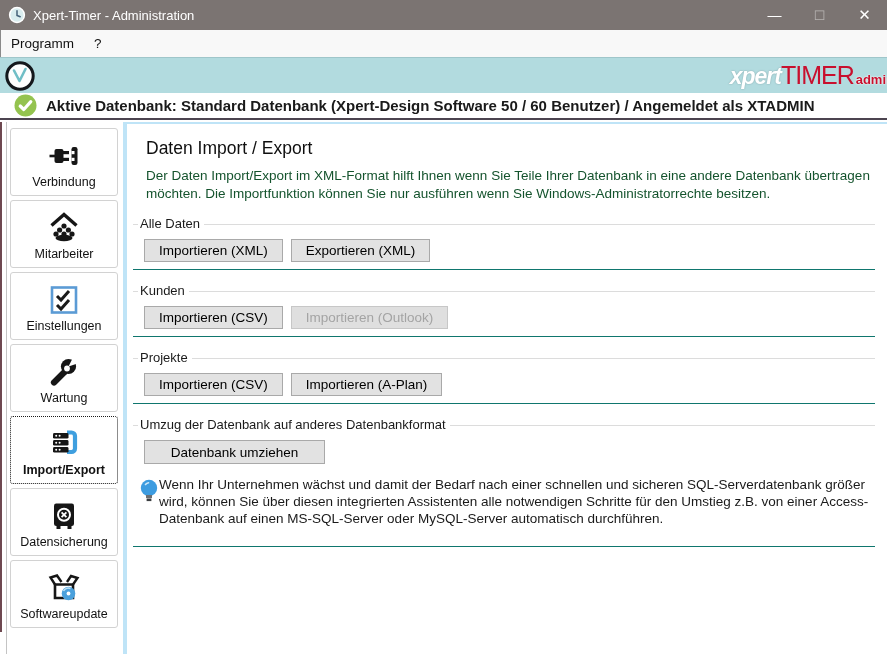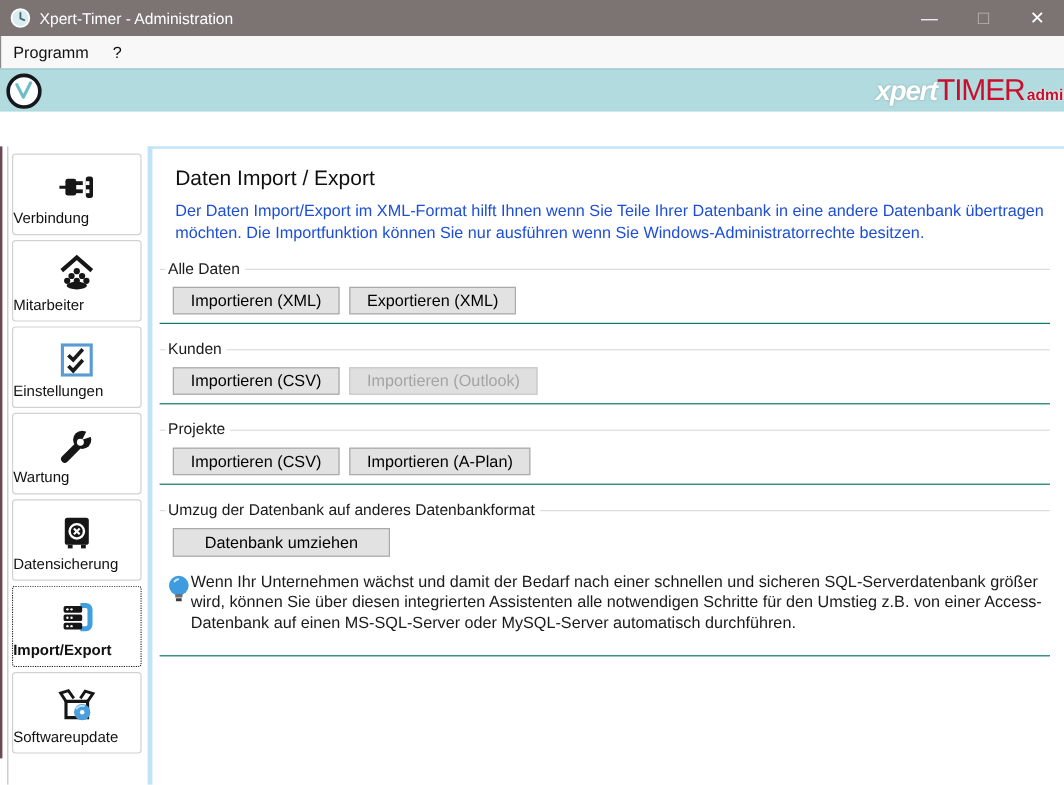--- a/index.html
+++ b/index.html
@@ -40,32 +40,32 @@
   .status-check { margin-left:14px; flex:0 0 auto; }
   .status-text { margin-left:9px; font-weight:bold; font-size:15px; color:#1a1a1a; }
 
   
   .bodyarea { position:absolute; left:0; top:122px; width:887px; height:532px; background:#fff; }
   .left-strip { position:absolute; left:0; top:0; width:2px; height:510px; background:#6e4850; }
   .left-rail { position:absolute; left:6px; top:0; width:1px; height:532px; background:#c4c4c4; }
 
   .sidebar { position:absolute; left:10px; top:6px; width:109px; }
   .card { width:108px; height:68px; background:#fff; border:1px solid #d2d2d2; border-radius:3px;
-    margin-bottom:4px; display:flex; flex-direction:column; cursor:default; }
+    margin-bottom:4px; display:flex; flex-direction:column; align-items:center; cursor:default; }
   .card .icon { height:44px; display:flex; align-items:flex-end; justify-content:center; }
   .card-label { font-size:12.5px; color:#111; margin-top:2px; }
   .card.selected { border:1px dotted #1a1a1a; }
   .card.selected .card-label { font-weight:bold; }
 
   
   .panel { position:absolute; left:123px; top:0; width:764px; height:532px; background:#fff;
     border-left:4px solid #bfe4f7; border-top:2px solid #bfe4f7;
     padding:14px 12px 0 6px; }
   .page-title { font-size:17.5px; font-weight:normal; color:#0f0f0f; margin:0 0 8px 13px; }
-  .intro { font-size:13.5px; line-height:18px; color:#1d4ed8; margin-left:13px; width:742px; }
+  .intro { font-size:13.5px; line-height:18px; color:#14532d; margin-left:13px; width:742px; }
 
   .group { position:relative; border-top:1px solid #dcdcdc; border-bottom:1px solid #0f766e;
     margin-top:21px; padding:14px 0 7px 0; }
   .group-label { position:absolute; top:-9px; left:5px; background:#fff; padding:0 4px 0 2px;
     font-size:13px; color:#1a1a1a; }
   .btn-row { display:flex; gap:8px; margin-left:11px;align-items:flex-end; }
   .btn { height:23px; min-width:135px; padding:0 14px; background:#e2e2e2;
     border:1px solid #a9a9a9; font-family:"Liberation Sans", sans-serif; font-size:13.5px;
     color:#000; display:flex; align-items:center; justify-content:center; cursor:default; }
   .btn.wide { min-width:181px; height:24px; }
@@ -100,20 +100,27 @@
   <div class="brandband">
     <svg class="brand-clock" width="32" height="32" viewBox="0 0 32 32">
       <circle cx="16" cy="16" r="13.2" fill="#fdfefe" stroke="#14181c" stroke-width="3"></circle>
       <path d="M10 10.5 L15.5 21 L21.5 9" stroke="#6fbec6" stroke-width="2.6" fill="none" stroke-linecap="round" stroke-linejoin="round"></path>
     </svg>
     <div class="brand">
       <span class="b-xpert">xpert</span><span class="b-timer">TIMER</span><span class="b-admin">admin</span>
     </div>
   </div>
 
+  <div class="statusbar">
+    <svg class="status-check" width="23" height="23" viewBox="0 0 23 23">
+      <circle cx="11.5" cy="11.5" r="11" fill="#94c34f"></circle>
+      <path d="M6.2 12 L9.8 15.5 L16.8 7.6" stroke="#ffffff" stroke-width="3.2" fill="none" stroke-linecap="round" stroke-linejoin="round"></path>
+    </svg>
+    <span class="status-text">Aktive Datenbank: Standard Datenbank (Xpert-Design Software 50 / 60 Benutzer) / Angemeldet als XTADMIN</span>
+  </div>
 
   <div class="bodyarea">
     <div class="left-strip"></div>
     <div class="left-rail"></div>
 
     <div class="sidebar">
 
       <div class="card">
         <span class="icon">
           <svg width="34" height="34" viewBox="0 0 34 34">
@@ -159,33 +166,20 @@
       <div class="card">
         <span class="icon">
           <svg width="34" height="34" viewBox="0 0 34 34">
             <path d="M7 27.5 L17.5 17" stroke="#161616" stroke-width="6.2" stroke-linecap="round"></path>
             <circle cx="21.5" cy="11.5" r="7.6" fill="#161616"></circle>
             <path d="M21.5 11.5 L26.5 1.5 L32 8 Z" fill="#ffffff"></path>
             <circle cx="20" cy="13.5" r="2.9" fill="#ffffff"></circle>
           </svg>
         </span>
         <span class="card-label">Wartung</span>
-      </div>
-
-      <div class="card">
-        <span class="icon">
-          <svg width="34" height="34" viewBox="0 0 34 34">
-            <rect x="7" y="4.5" width="20" height="22.5" rx="2.2" fill="#161616"></rect>
-            <rect x="9.5" y="27" width="4" height="3" fill="#161616"></rect>
-            <rect x="20.5" y="27" width="4" height="3" fill="#161616"></rect>
-            <circle cx="17" cy="15.8" r="6" fill="none" stroke="#ffffff" stroke-width="2"></circle>
-            <path d="M14.6 13.4 L19.4 18.2 M19.4 13.4 L14.6 18.2" stroke="#ffffff" stroke-width="1.8"></path>
-          </svg>
-        </span>
-        <span class="card-label">Datensicherung</span>
       </div>
 
       <div class="card selected">
         <span class="icon">
           <svg width="34" height="34" viewBox="0 0 34 34">
             <path d="M20 5.5 h4.5 a3.5 3.5 0 0 1 3.5 3.5 v12.5 a3.5 3.5 0 0 1 -3.5 3.5 H20" fill="none" stroke="#3f9fdf" stroke-width="4.2"></path>
             <rect x="6" y="6" width="15.5" height="5.6" rx="1.4" fill="#161616"></rect>
             <rect x="6" y="13" width="15.5" height="5.6" rx="1.4" fill="#161616"></rect>
             <rect x="6" y="20" width="15.5" height="5.6" rx="1.4" fill="#161616"></rect>
             <circle cx="9.2" cy="8.8" r="1" fill="#ffffff"></circle>
@@ -195,20 +189,33 @@
             <circle cx="9.2" cy="22.8" r="1" fill="#ffffff"></circle>
               <circle cx="12.6" cy="22.8" r="1" fill="#ffffff"></circle>
           </svg>
         </span>
         <span class="card-label">Import/Export</span>
       </div>
 
       <div class="card">
         <span class="icon">
           <svg width="34" height="34" viewBox="0 0 34 34">
+            <rect x="7" y="4.5" width="20" height="22.5" rx="2.2" fill="#161616"></rect>
+            <rect x="9.5" y="27" width="4" height="3" fill="#161616"></rect>
+            <rect x="20.5" y="27" width="4" height="3" fill="#161616"></rect>
+            <circle cx="17" cy="15.8" r="6" fill="none" stroke="#ffffff" stroke-width="2"></circle>
+            <path d="M14.6 13.4 L19.4 18.2 M19.4 13.4 L14.6 18.2" stroke="#ffffff" stroke-width="1.8"></path>
+          </svg>
+        </span>
+        <span class="card-label">Datensicherung</span>
+      </div>
+
+      <div class="card">
+        <span class="icon">
+          <svg width="34" height="34" viewBox="0 0 34 34">
             <path d="M8 13.5 H26 V27 H8 Z" fill="none" stroke="#161616" stroke-width="2.6"></path>
             <path d="M8 13.5 L3.5 6.5 L10 4.5 L14.5 11" fill="none" stroke="#161616" stroke-width="2.4"></path>
             <path d="M26 13.5 L30.5 7 L24 5 L20 11" fill="none" stroke="#161616" stroke-width="2.4"></path>
             <circle cx="21.5" cy="22.5" r="6.8" fill="#4aa0dc"></circle>
             <circle cx="21.5" cy="22.5" r="1.9" fill="#ffffff"></circle>
             <path d="M16.5 20 a5.5 5.5 0 0 1 7 -2.5" stroke="#bfe2f5" stroke-width="1.6" fill="none"></path>
           </svg>
         </span>
         <span class="card-label">Softwareupdate</span>
       </div>

